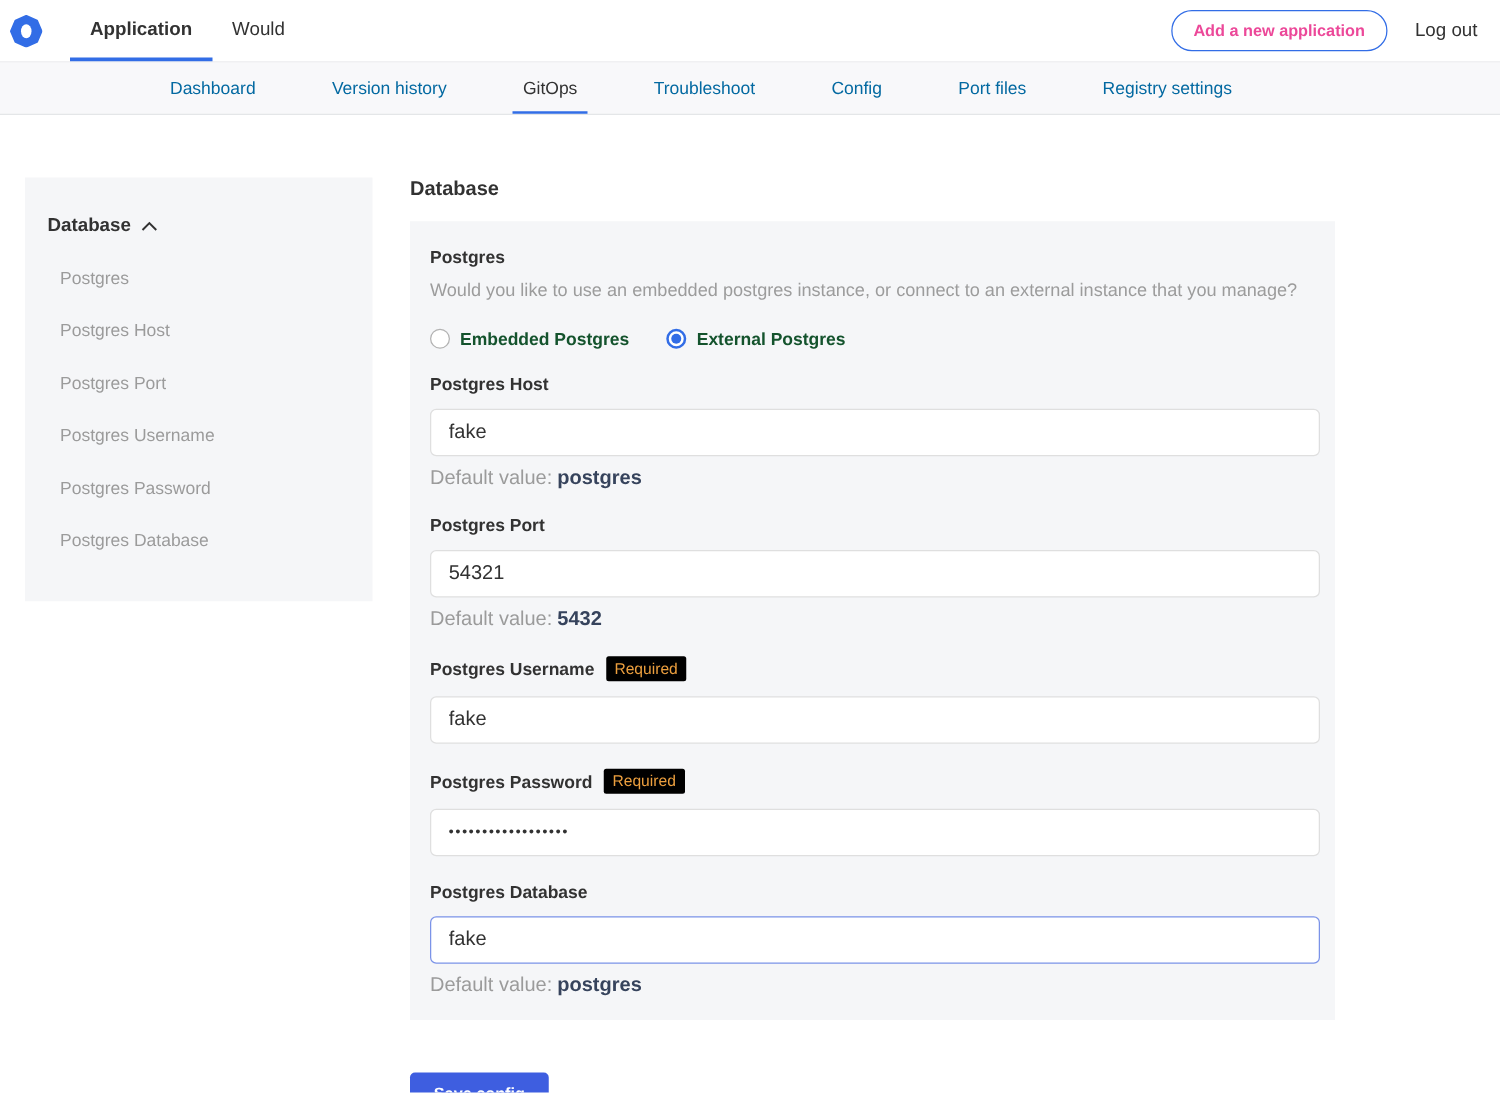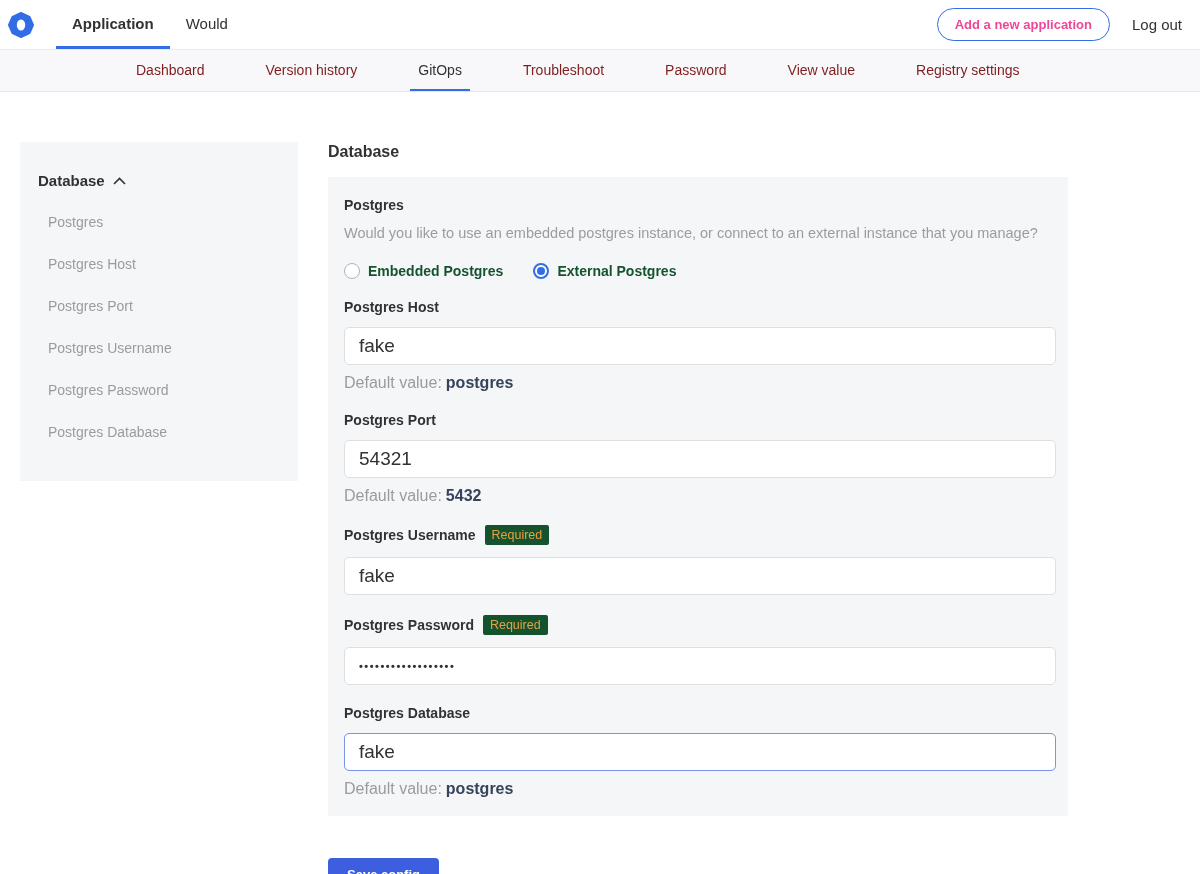--- a/index.html
+++ b/index.html
@@ -17,21 +17,21 @@
   .header-right { margin-left:auto; display:flex; align-items:center; gap:22px;
     padding-right:18px; }
   .pill-btn { border:1px solid #326de6; color:#ec4899; background:#fff;
     border-radius:17px; padding:8px 17px; font-size:13px; font-weight:bold; cursor:pointer; }
   .logout { font-size:15px; color:#323232; cursor:pointer; }
 
   
   .subnav { height:42px; background:#f8f8fa; border-bottom:1px solid #e4e6e8;
     display:flex; align-items:stretch; padding-left:128px; }
   .subnav-tab { display:flex; align-items:center; padding:0 8px; margin-right:45px;
-    font-size:14px; color:#7f1d1d; cursor:pointer; border-bottom:2px solid transparent; }
+    font-size:14px; color:#0369a1; cursor:pointer; border-bottom:2px solid transparent; }
   .subnav-tab.active { color:#323232; border-bottom-color:#326de6; }
 
   
   .content { display:flex; align-items:flex-start; padding:50px 0 0 20px; }
 
   
   .sidebar { width:278px; background:#f5f6f8; padding:30px 0 24px 18px; }
   .sidebar-group { display:flex; align-items:center; gap:8px; font-size:15px;
     font-weight:bold; color:#323232; cursor:pointer; margin-bottom:16px; }
   .sidebar-item { font-size:14px; color:#9b9b9b; padding:9px 0 9px 10px;
@@ -48,24 +48,24 @@
   .radio-opt { display:flex; align-items:center; gap:8px; cursor:pointer; }
   .radio-circle { width:16px; height:16px; border-radius:50%;
     border:1px solid #b3b3b3; background:#fff; display:inline-block; position:relative; }
   .radio-circle.checked { border:2px solid #326de6; }
   .radio-circle.checked::after { content:""; position:absolute; left:2px; top:2px;
     width:8px; height:8px; border-radius:50%; background:#326de6; }
   .radio-label { font-size:14px; font-weight:bold; color:#14532d; }
 
   .field-label-row { display:flex; align-items:center; margin:20px 0 12px; }
   .field-label { font-size:14px; font-weight:bold; color:#323232; }
-  .required-badge { margin-left:9px; background:#14532d; color:#ec9f3e;
+  .required-badge { margin-left:9px; background:#000000; color:#ec9f3e;
     font-size:12.5px; padding:3px 7px; border-radius:2px; }
   .text-input { width:712px; height:38px; border:1px solid #dfdfdf; border-radius:5px;
-    background:#fff; padding:0 14px; font-size:19px; color:#323232; outline:none;
+    background:#fff; padding:0 14px; font-size:16px; color:#323232; outline:none;
     font-family:"Liberation Sans", sans-serif; }
   .text-input.focused { border-color:#7b93e8; }
   .text-input.password { font-size:11px; font-weight:bold; letter-spacing:1.5px; }
   .default-line { margin-top:9px; font-size:16px; color:#9b9b9b; }
   .default-line b { color:#36435c; margin-left:4px; }
 
   .save-btn { margin-top:42px; background:#3e5ee0; color:#fff; border:none;
     border-radius:4px; padding:9px 19px; font-size:13px; font-weight:bold; cursor:pointer; }
 </style>
 </head>
@@ -86,22 +86,22 @@
     <button class="pill-btn">Add a new application</button>
     <span class="logout">Log out</span>
   </div>
 </div>
 
 <div class="subnav">
   <div class="subnav-tab">Dashboard</div>
   <div class="subnav-tab">Version history</div>
   <div class="subnav-tab active">GitOps</div>
   <div class="subnav-tab">Troubleshoot</div>
-  <div class="subnav-tab">Password</div>
-  <div class="subnav-tab">View value</div>
+  <div class="subnav-tab">Config</div>
+  <div class="subnav-tab">Port files</div>
   <div class="subnav-tab">Registry settings</div>
 </div>
 
 <div class="content">
 
   <div class="sidebar">
     <div class="sidebar-group">
       <span>Database</span>
       <svg width="13" height="8" viewBox="0 0 13 8">
         <polyline points="1,7 6.5,1.5 12,7" fill="none" stroke="#323232" stroke-width="1.6"></polyline>

